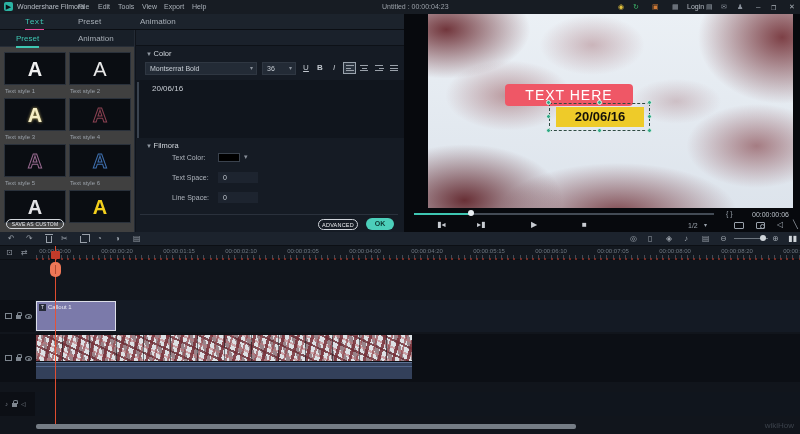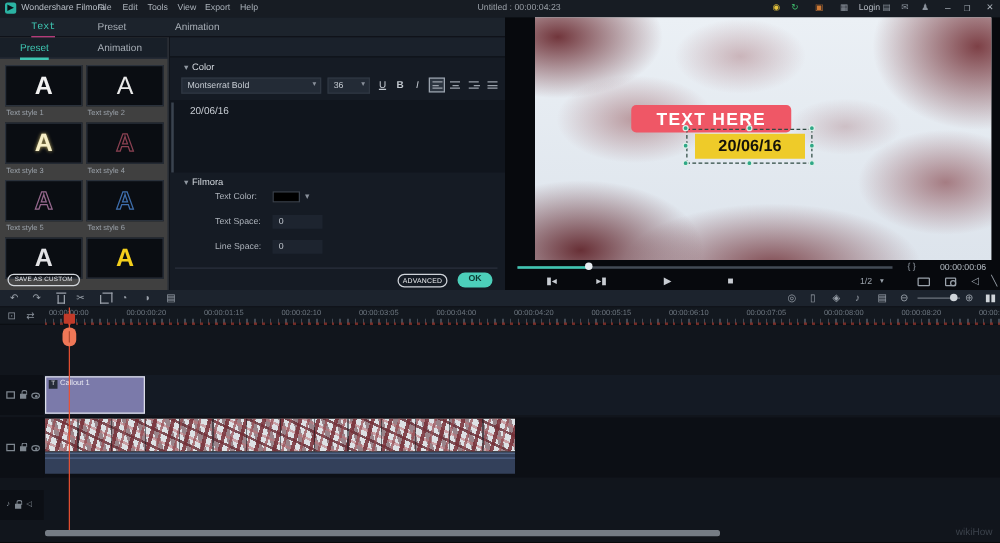--- a/index.html
+++ b/index.html
@@ -57,21 +57,21 @@
     background-image:
       radial-gradient(ellipse 120px 70px at 5% 8%,  rgba(103,38,44,.92), rgba(103,38,44,0) 70%),
       radial-gradient(ellipse 90px 50px at 22% 42%, rgba(142,72,76,.50), rgba(142,72,76,0) 70%),
       radial-gradient(ellipse 140px 80px at 10% 96%, rgba(94,32,38,.92), rgba(94,32,38,0) 70%),
       radial-gradient(ellipse 170px 70px at 52% 102%, rgba(110,44,50,.82), rgba(110,44,50,0) 70%),
       radial-gradient(ellipse 120px 95px at 97% 12%, rgba(110,40,46,.88), rgba(110,40,46,0) 70%),
       radial-gradient(ellipse 100px 60px at 90% 68%, rgba(128,58,64,.62), rgba(128,58,64,0) 70%),
       radial-gradient(ellipse 70px 40px at 45% 16%, rgba(152,86,92,.38), rgba(152,86,92,0) 75%),
       radial-gradient(ellipse 60px 30px at 68% 45%, rgba(150,90,96,.30), rgba(150,90,96,0) 75%),
       linear-gradient(180deg,#ebf0f5,#dde4ec); }
-  .ov-title { position:absolute; left:77px; top:70px; width:128px; height:22px; border-radius:4px; color:#fff; font-weight:bold; font-size:14px; letter-spacing:1px; text-align:center; line-height:22px; }
+  .ov-title { position:absolute; left:77px; top:70px; width:128px; height:22px; border-radius:4px; color:#fff; font-weight:normal; font-size:14px; letter-spacing:1px; text-align:center; line-height:22px; }
   .ov-date  { position:absolute; left:128px; top:93px; width:88px; height:20px; color:#15120a; font-weight:bold; font-size:13px; text-align:center; line-height:20px; }
   .sel-rect { position:absolute; left:121px; top:89px; width:101px; height:28px; border:1px dashed #2e4a42; }
   .handle { position:absolute; width:5px; height:5px; border-radius:50%; background:#2fa886; border:1px solid #dff0ea; }
   .seek-track { position:absolute; left:10px; top:199px; width:300px; height:2px; background:#434b55; }
   .seek-prog { position:absolute; left:10px; top:199px; width:57px; height:2px; }
   .seek-dot { position:absolute; left:64px; top:196px; width:6px; height:6px; border-radius:50%; background:#e9eef3; }
   .pv-txt { position:absolute; color:#9aa2ab; font-size:7px; }
   .tr-btn { position:absolute; top:206px; color:#c8ccd2; font-size:8px; line-height:10px; }
   .pv-ico { position:absolute; top:206px; color:#9aa2ab; font-size:8px; line-height:10px; }
   .mon { position:absolute; top:208px; width:10px; height:7px; border:1px solid #9aa2ab; border-radius:1px; }

